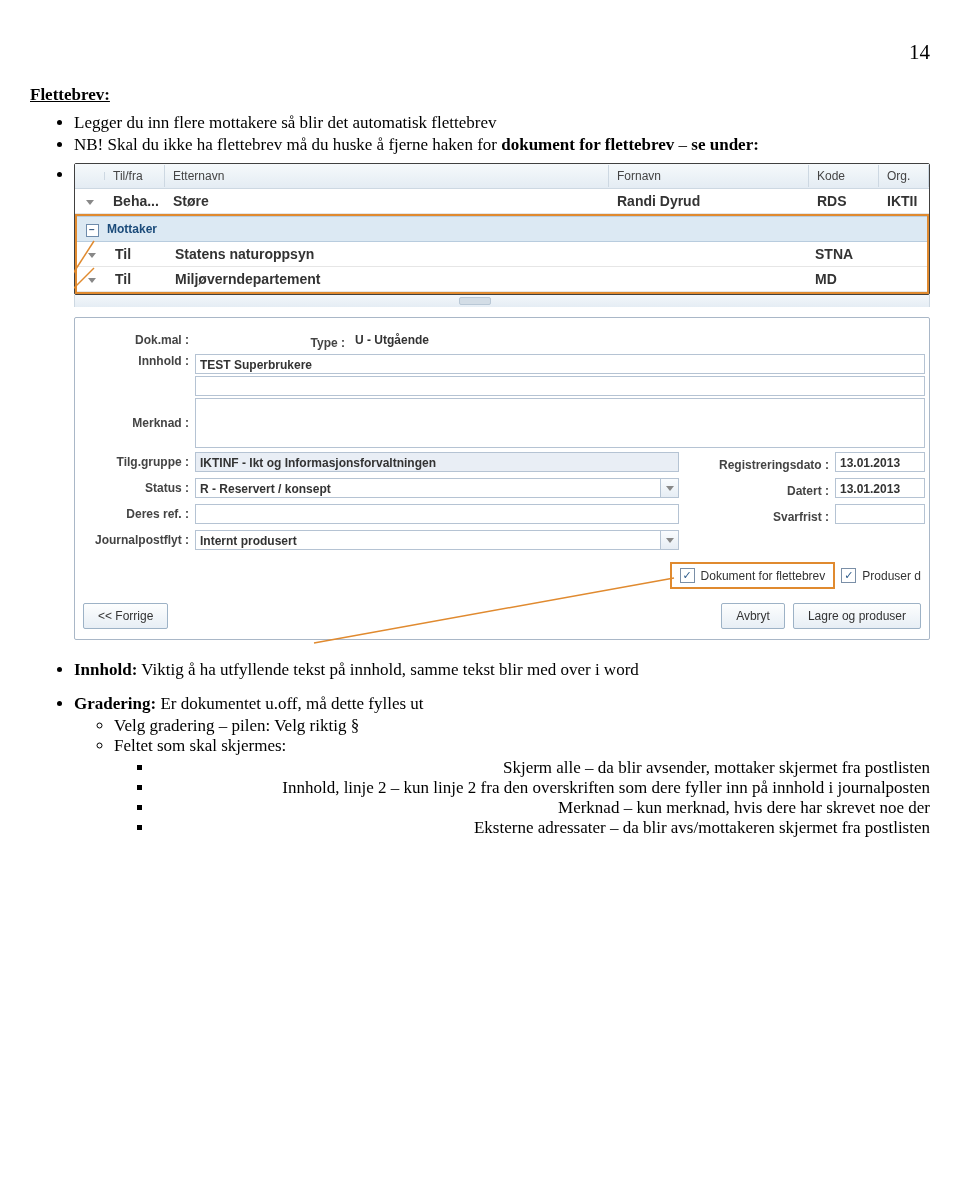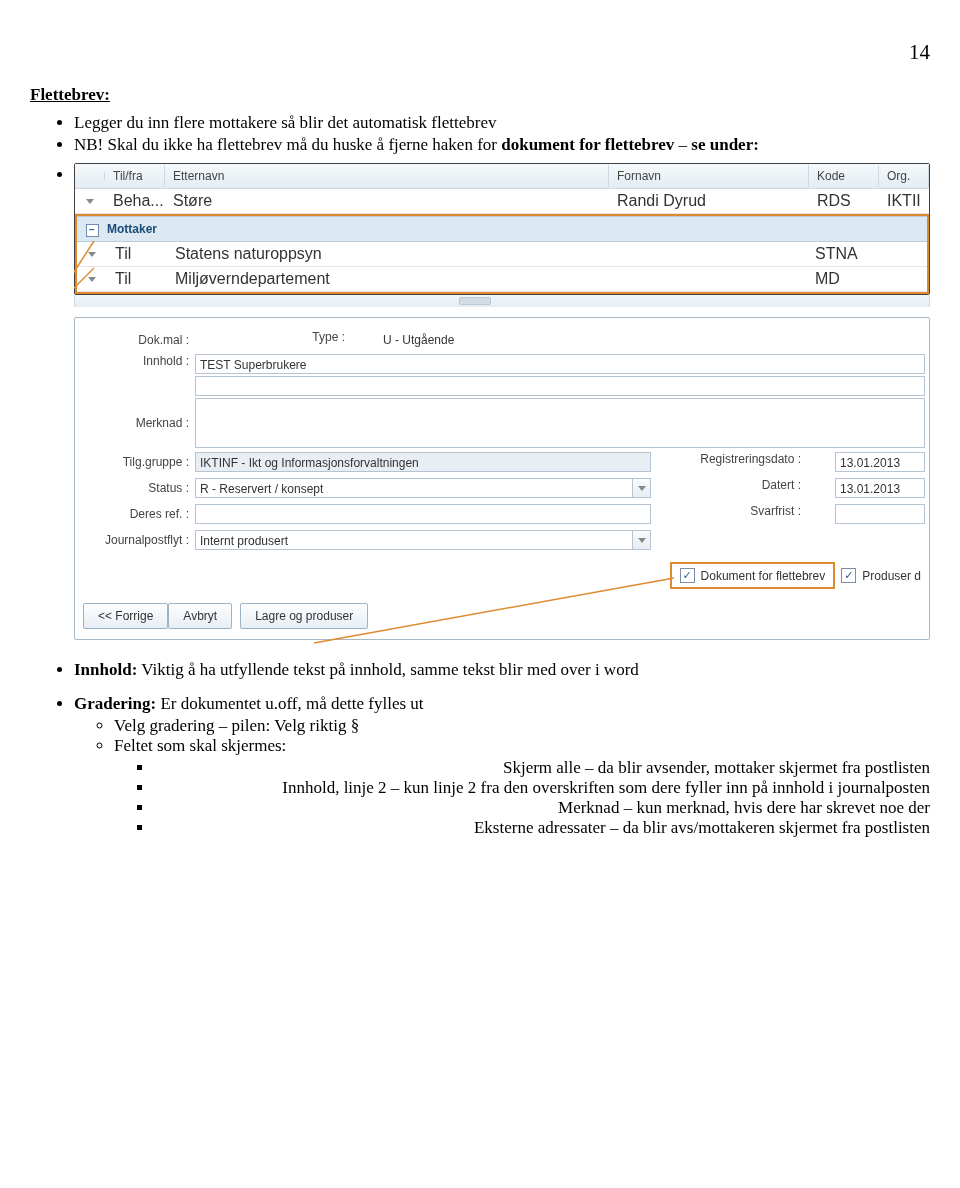--- a/index.html
+++ b/index.html
@@ -64,21 +64,22 @@
     border-bottom: 1px solid #cdd8e2;
     font-size: 12px;
     color: #444;
   }
   .ss-header .cell {
     border-right: 1px solid #cdd8e2;
     padding: 4px 8px;
   }
   .ss-body-row {
     border-bottom: 1px solid #e6e6e6;
-    font-size: 16px;
+    font-size: 14px;
+    font-weight: bold;
   }
   .ss-body-row .cell {
     padding: 4px 8px;
   }
   .cell { box-sizing: border-box; }
   .c-icon { width: 30px; text-align:center; }
   .c-tilfra { width: 60px; }
   .c-etternavn { flex: 1; }
   .c-fornavn { width: 200px; }
   .c-kode { width: 70px; }
@@ -120,20 +121,21 @@
     margin-top:10px;
     padding:8px 4px 4px 4px;
     font-size:12px;
     color:#333;
   }
   .form-row {
     display:flex;
     align-items:center;
     min-height:24px;
     margin:2px 0;
+    font-weight:bold;
   }
   .form-label {
     width:110px;
     text-align:right;
     padding-right:6px;
     color:#444;
   }
   .form-field {
     flex:1;
     background:#fff;
@@ -142,23 +144,22 @@
     line-height:20px;
     padding:0 4px;
     font-size:12px;
     color:#333;
     box-sizing:border-box;
   }
   .form-field.shaded { background:#e9eef5; }
   .form-field.noborder { border:none; background:transparent; }
   .right-col {
     display:flex;
-    align-items:flex-start;
+    align-items:flex-end;
     margin-left:20px;
-    gap:28px;
   }
   .right-col .form-label { width:130px; }
   .right-col .form-field { width:90px; flex:none; }
   .dd-btn {
     width:18px; height:20px;
     border:1px solid #b5c3d3;
     border-left:none;
     background:linear-gradient(#fafcfe,#e6edf4);
     box-sizing:border-box;
     display:flex; align-items:center; justify-content:center;
@@ -178,22 +179,23 @@
     display:inline-flex; align-items:center; justify-content:center;
   }
   .chk.checked::after {
     content:"✓";
     font-size:11px;
     color:#2a5a8a;
     line-height:11px;
   }
   .button-row {
     display:flex;
+    gap:8px;
     padding:6px 4px;
-    justify-content:flex-start;
+    justify-content:space-between;
   }
   .btn {
     border:1px solid #9db2c6;
     background:linear-gradient(#fdfefe,#e7eef5);
     border-radius:2px;
     height:24px;
     padding:0 14px;
     font-size:12px;
     color:#333;
     display:inline-flex;

